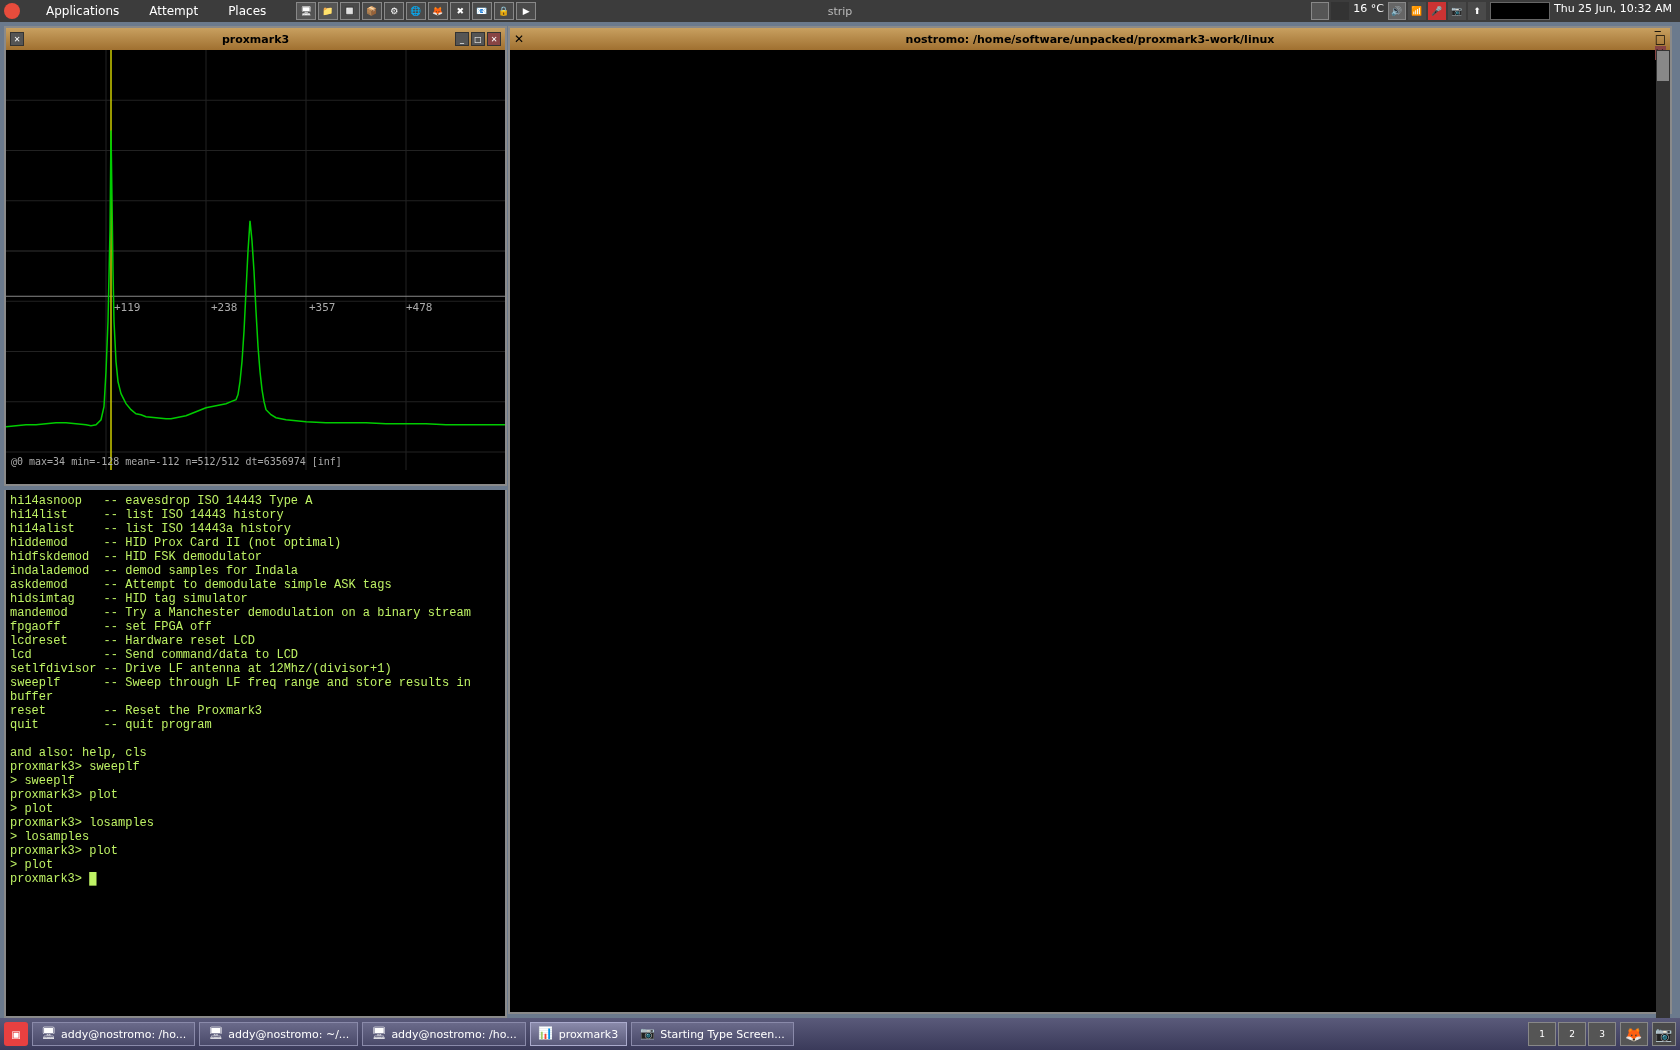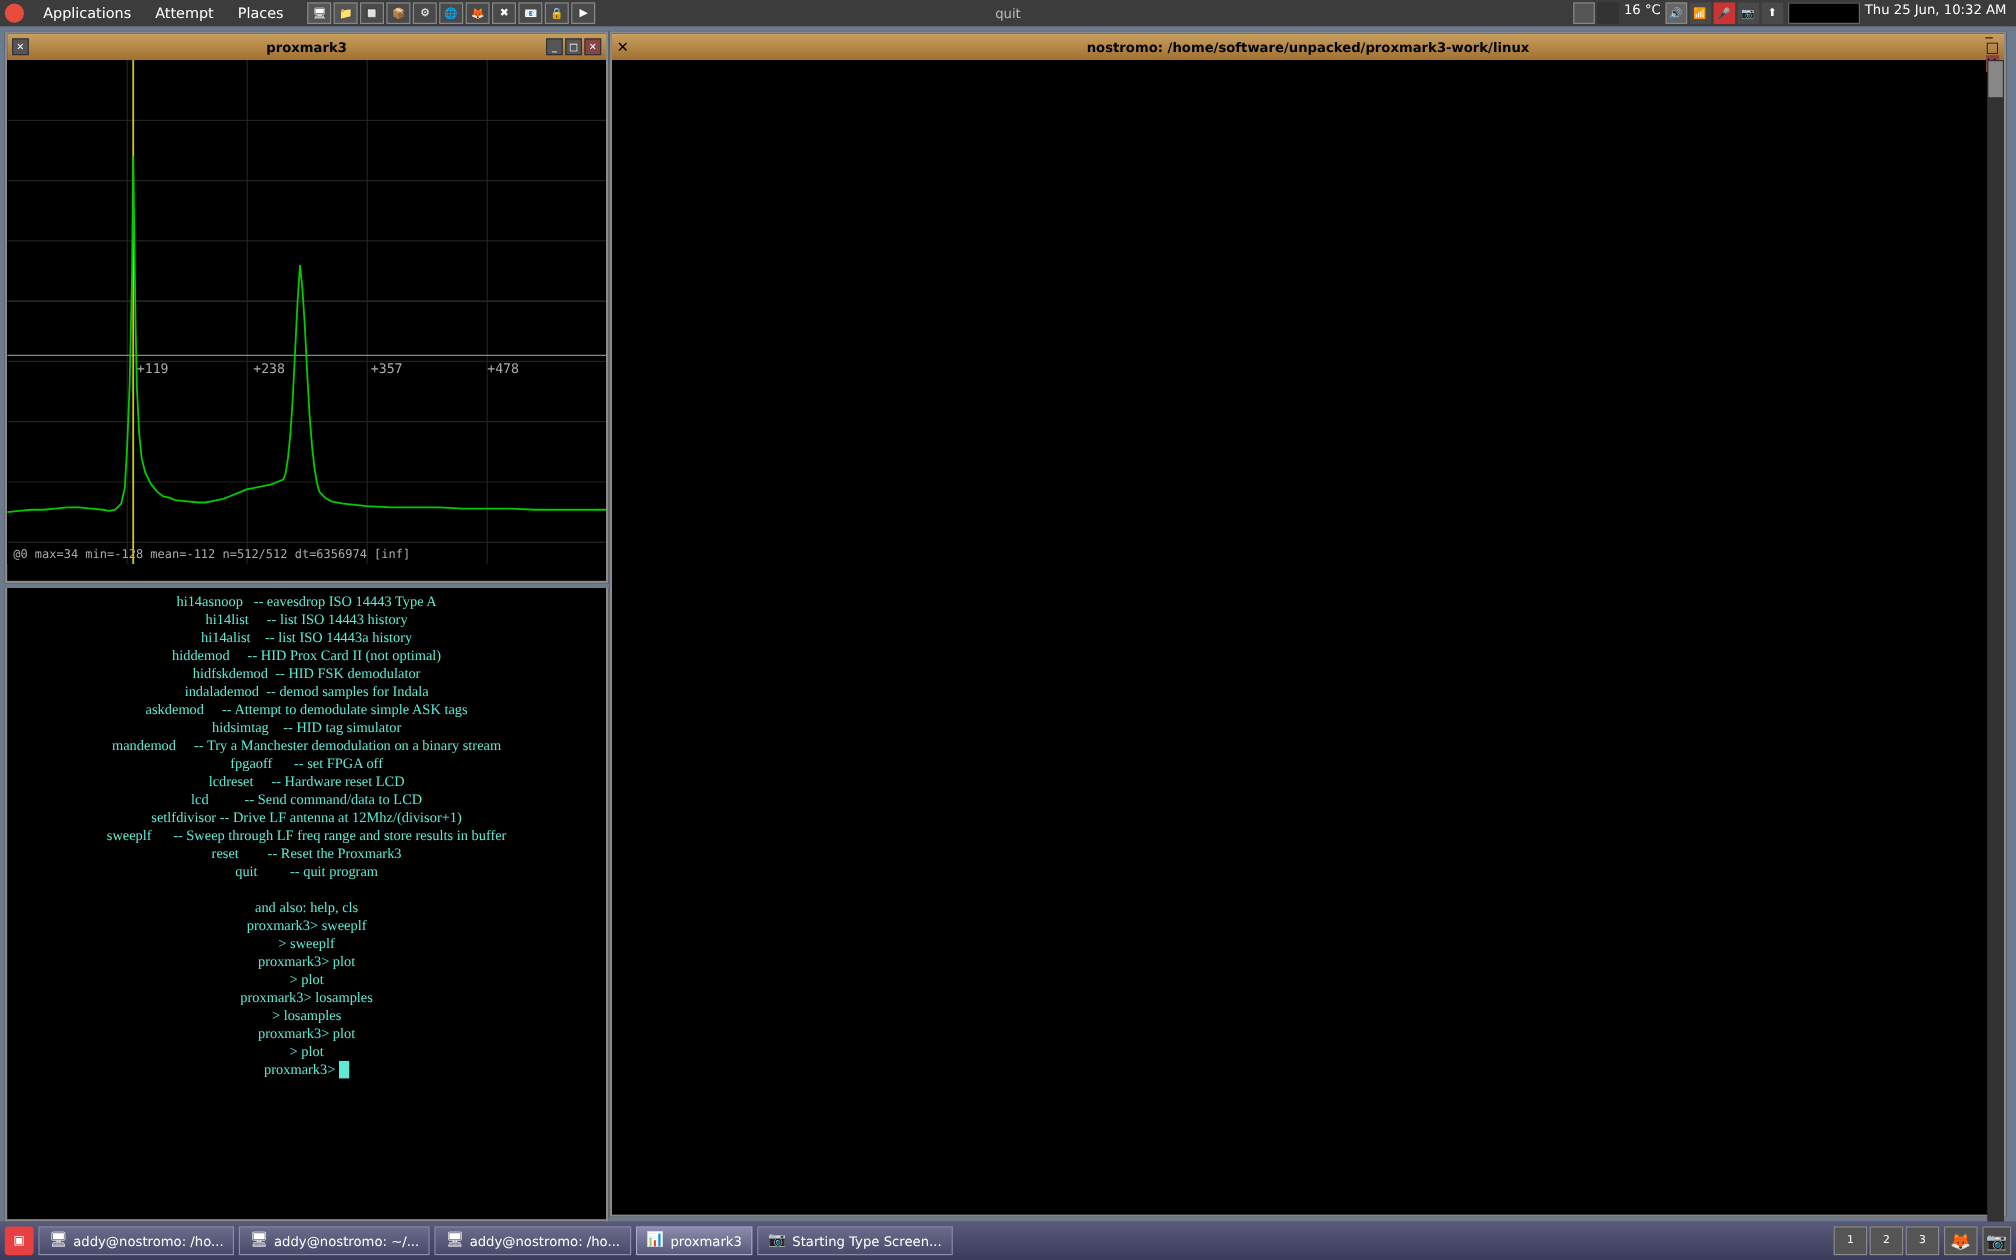--- a/index.html
+++ b/index.html
@@ -19,21 +19,21 @@
       background: #3c3c3c;
       display: flex;
       align-items: center;
       color: #fff;
       font-size: 12px;
       position: relative;
     }
     #top-menubar .menu-left {
       display: flex;
       align-items: center;
-      gap: 4px;
+      gap: 14px;
       padding-left: 4px;
       justify-content: space-between;
     }
     #top-menubar .menu-item {
       padding: 2px 8px;
       cursor: pointer;
       color: #fff;
     }
     #top-menubar .app-icon {
       width: 16px;
@@ -196,31 +196,30 @@
       margin: 1px auto;
     }
 
     
     #proxmark-terminal {
       position: absolute;
       top: 468px;
       left: 4px;
       width: 503px;
       background: #000;
-      color: #5eead4;
-      font-family: Liberation Serif, serif;
+      color: #bef264;
+      font-family: Liberation Mono, monospace;
       font-size: 12px;
       padding: 4px;
       white-space: pre-wrap;
       height: calc(1050px - 22px - 32px - 468px);
       overflow: hidden;
       border: 2px solid #8a8a8a;
       border-top: none;
       z-index: 10;
-      text-align: center;
     }
 
     
     #taskbar {
       position: absolute;
       bottom: 0;
       left: 0;
       width: 100%;
       height: 32px;
       background: linear-gradient(to bottom, #5a5a7a, #3a3a5a);
@@ -311,21 +310,21 @@
       <div class="taskbar-icon" style="background:#4a4a4a;width:20px;height:18px;font-size:9px;">⚙</div>
       <div class="taskbar-icon" style="background:#4a4a4a;width:20px;height:18px;font-size:9px;">🌐</div>
       <div class="taskbar-icon" style="background:#4a4a4a;width:20px;height:18px;font-size:9px;">🦊</div>
       <div class="taskbar-icon" style="background:#4a4a4a;width:20px;height:18px;font-size:9px;">✖</div>
       <div class="taskbar-icon" style="background:#4a4a4a;width:20px;height:18px;font-size:9px;">📧</div>
       <div class="taskbar-icon" style="background:#4a4a4a;width:20px;height:18px;font-size:9px;">🔒</div>
       <div class="taskbar-icon" style="background:#4a4a4a;width:20px;height:18px;font-size:9px;">▶</div>
     </div>
   </div>
 
-  <div style="position:absolute;left:50%;transform:translateX(-50%);color:#bbb;font-size:11px;">quit</div>
+  <div style="position:absolute;left:50%;transform:translateX(-50%);color:#bbb;font-size:11px;">strip</div>
 
   <div class="right-area">
     <div style="display:flex;gap:2px;">
       <div style="width:18px;height:18px;background:#555;border:1px solid #888;"></div>
       <div style="width:18px;height:18px;background:#333;"></div>
     </div>
     <span>16 °C</span>
     <div style="display:flex;gap:2px;">
       <div style="width:18px;height:18px;background:#666;border:1px solid #888;font-size:9px;display:flex;align-items:center;justify-content:center;">🔊</div>
       <div style="width:18px;height:18px;background:#4a4a4a;font-size:9px;display:flex;align-items:center;justify-content:center;">📶</div>

